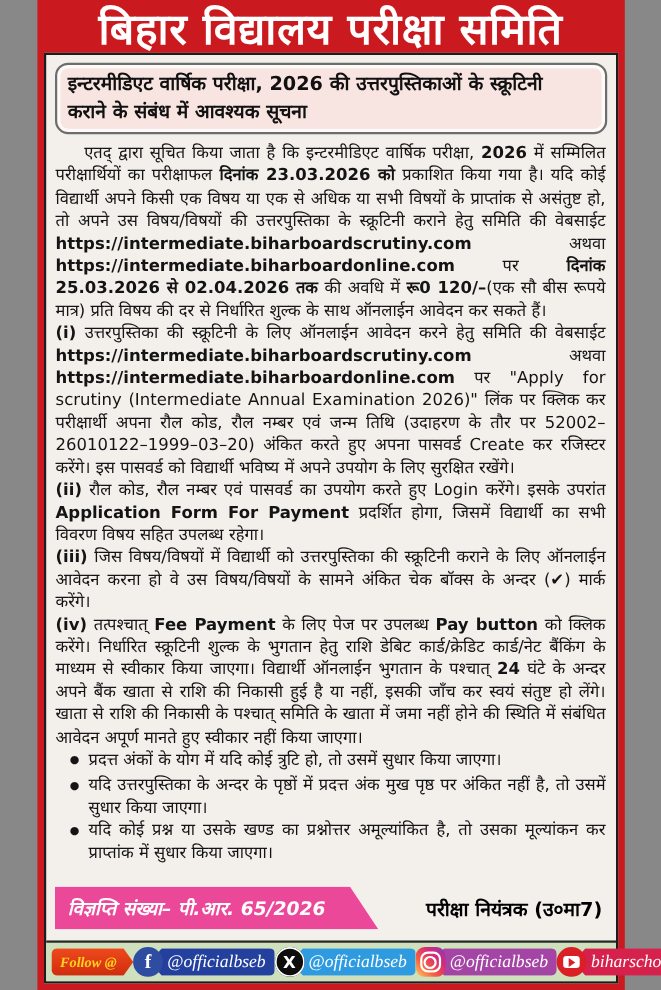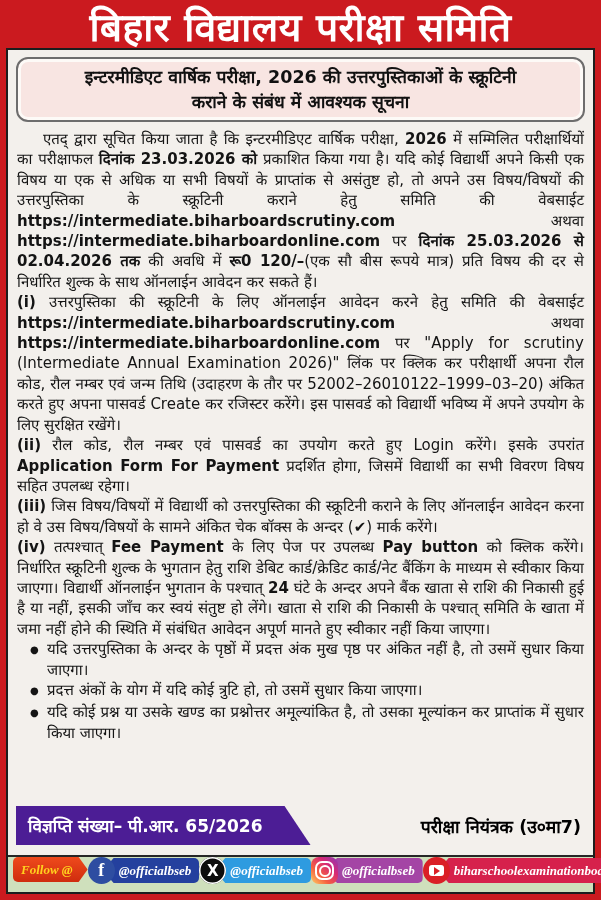--- a/index.html
+++ b/index.html
@@ -1,71 +1,72 @@
 <!DOCTYPE html>
 <html><head>
 <meta charset="utf-8">
 <style>
   html,body{margin:0;padding:0;background:#888;}
   .page{
-    width:601px;height:900px;box-sizing:border-box;margin:0 auto;
+    width:534px;height:900px;box-sizing:border-box;margin:0 auto;
     background:#cb1a1f;padding:6px;
     display:flex;flex-direction:column;
     font-family:"DejaVu Sans","Liberation Sans",sans-serif;
   }
   .masthead{flex:0 0 42px;display:flex;align-items:center;justify-content:center;}
   .masthead-title{
     color:#ffffff;font-size:39px;font-weight:800;line-height:1;
     letter-spacing:.5px;white-space:nowrap;
   }
   .inner{
     flex:1;background:#f3f0ec;border:2px solid #1d1d1d;
     display:flex;flex-direction:column;min-height:0;box-sizing:border-box;
   }
   .subtitle-box{
     margin:7px 8px 3px;background:#f8e5e2;
     border:2px solid #6d6d6d;border-radius:12px;
     box-shadow:inset 0 0 0 3px #fdfaf7;
-    padding:6px 10px;text-align:center;
+    padding:6px 10px;text-align:left;
     font-weight:bold;font-size:17.5px;line-height:1.4;color:#111;
   }
   .body-text{
     flex:1;min-height:0;overflow:hidden;
     padding:4px 9px 0 9px;
     font-size:15px;line-height:20.4px;text-align:justify;color:#141414;
   }
   .para{margin:0;}
   .para.indent{text-indent:26px;}
   .para b{font-weight:bold;}
   .u{text-decoration:underline;}
   .bullet-row{display:flex;margin:0;}
   .bullet-glyph{flex:0 0 30px;padding-left:13px;box-sizing:border-box;}
   .bullet-glyph::before{content:"●";font-size:10px;position:relative;top:-1px;}
   .bullet-text{flex:1;text-align:justify;}
   .banner-row{
     display:flex;justify-content:space-between;align-items:center;
     padding:0 12px 0 8px;margin:6px 0 10px;
   }
   .notice-banner{
-    background:#4c1d95;color:#fff;font-weight:bold;font-size:17px;
+    background:#ec4899;color:#fff;font-weight:bold;font-size:17px;
     padding:8px 48px 8px 12px;white-space:nowrap;
     clip-path:polygon(0 0,calc(100% - 26px) 0,100% 100%,0 100%);
+    font-style:italic;
   }
   .controller{font-weight:bold;font-size:17.5px;color:#000;white-space:nowrap;}
   .social-bar{
     flex:0 0 37px;background:#cfe0bc;border-top:2px solid #262626;
-    display:flex;align-items:flex-start;justify-content:space-between;
+    display:flex;align-items:center;justify-content:space-between;
     padding:0 5px;box-sizing:border-box;
   }
   .sgroup{display:flex;align-items:center;}
   .sbadge{
     display:flex;align-items:center;height:25px;
     padding:0 8px 0 16px;margin-left:-12px;
     color:#fff;font-family:"Liberation Serif","DejaVu Serif",serif;
-    font-style:italic;font-weight:bold;font-size:13px;white-space:nowrap;
+    font-style:italic;font-weight:normal;font-size:16px;white-space:nowrap;
     clip-path:polygon(11px 0,100% 0,100% 100%,11px 100%,0 50%);
     border-radius:0 5px 5px 0;
   }
   .follow-badge{
     display:flex;align-items:center;height:25px;margin:0;
     padding:0 15px 0 8px;
     background:linear-gradient(180deg,#ef4a1c,#cf2c0e);
     color:#ffd21e;font-family:"Liberation Serif","DejaVu Serif",serif;
     font-style:italic;font-weight:bold;font-size:13px;white-space:nowrap;
     clip-path:polygon(0 0,calc(100% - 9px) 0,100% 50%,calc(100% - 9px) 100%,0 100%);
@@ -107,25 +108,25 @@
 
     <div class="body-text">
       <p class="para indent"><span>एतद् द्वारा सूचित किया जाता है कि इन्टरमीडिएट वार्षिक परीक्षा, </span><b>2026</b><span> में सम्मिलित परीक्षार्थियों का परीक्षाफल </span><b>दिनांक 23.03.2026 को</b><span> प्रकाशित किया गया है। यदि कोई विद्यार्थी अपने किसी एक विषय या एक से अधिक या सभी विषयों के प्राप्तांक से असंतुष्ट हो, तो अपने उस विषय/विषयों की उत्तरपुस्तिका के स्क्रूटिनी कराने हेतु समिति की वेबसाईट </span><b>https://intermediate.biharboardscrutiny.com</b><span> अथवा </span><b>https://intermediate.biharboardonline.com</b><span> पर </span><b>दिनांक 25.03.2026 से 02.04.2026 तक</b><span> की अवधि में </span><b>रू0 120/–</b><span>(एक सौ बीस रूपये मात्र) प्रति विषय की दर से निर्धारित शुल्क के साथ ऑनलाईन आवेदन कर सकते हैं।</span></p>
       <p class="para"><b>(i)</b><span>  उत्तरपुस्तिका की स्क्रूटिनी के लिए ऑनलाईन आवेदन करने हेतु समिति की वेबसाईट </span><b>https://intermediate.biharboardscrutiny.com</b><span> अथवा </span><b>https://intermediate.biharboardonline.com</b><span> पर "Apply for scrutiny (Intermediate Annual Examination 2026)" लिंक पर क्लिक कर परीक्षार्थी अपना रौल कोड, रौल नम्बर एवं जन्म तिथि (उदाहरण के तौर पर 52002–26010122–1999–03–20) अंकित करते हुए अपना पासवर्ड Create कर रजिस्टर करेंगे। इस पासवर्ड को विद्यार्थी भविष्य में अपने उपयोग के लिए सुरक्षित रखेंगे।</span></p>
       <p class="para"><b>(ii)</b><span>  रौल कोड, रौल नम्बर एवं पासवर्ड का उपयोग करते हुए Login करेंगे। इसके उपरांत </span><b>Application Form For Payment</b><span> प्रदर्शित होगा, जिसमें विद्यार्थी का सभी विवरण विषय सहित उपलब्ध रहेगा।</span></p>
       <p class="para"><b>(iii)</b><span>  जिस विषय/विषयों में विद्यार्थी को उत्तरपुस्तिका की स्क्रूटिनी कराने के लिए ऑनलाईन आवेदन करना हो वे उस विषय/विषयों के सामने अंकित चेक बॉक्स के अन्दर (</span><b>✔</b><span>) मार्क करेंगे।</span></p>
       <p class="para"><b>(iv)</b><span>  तत्पश्चात् </span><b>Fee Payment</b><span> के लिए पेज पर उपलब्ध </span><b>Pay button</b><span> को क्लिक करेंगे। निर्धारित स्क्रूटिनी शुल्क के भुगतान हेतु राशि डेबिट कार्ड/क्रेडिट कार्ड/नेट बैंकिंग के माध्यम से स्वीकार किया जाएगा। विद्यार्थी ऑनलाईन भुगतान के पश्चात् </span><b>24</b><span> घंटे के अन्दर अपने बैंक खाता से राशि की निकासी हुई है या नहीं, इसकी जाँच कर स्वयं संतुष्ट हो लेंगे। खाता से राशि की निकासी के पश्चात् समिति के खाता में जमा नहीं होने की स्थिति में संबंधित आवेदन अपूर्ण मानते हुए स्वीकार नहीं किया जाएगा।</span></p>
 
       <div class="bullet-row">
         <span class="bullet-glyph"></span>
-        <span class="bullet-text">यदि उत्तरपुस्तिका के अन्दर के पृष्ठों में प्रदत्त अंक मुख पृष्ठ पर अंकित नहीं है, तो उसमें सुधार किया जाएगा।</span>
+        <span class="bullet-text">प्रदत्त अंकों के योग में यदि कोई त्रुटि हो, तो उसमें सुधार किया जाएगा।</span>
       </div>
       <div class="bullet-row">
         <span class="bullet-glyph"></span>
-        <span class="bullet-text">प्रदत्त अंकों के योग में यदि कोई त्रुटि हो, तो उसमें सुधार किया जाएगा।</span>
+        <span class="bullet-text">यदि उत्तरपुस्तिका के अन्दर के पृष्ठों में प्रदत्त अंक मुख पृष्ठ पर अंकित नहीं है, तो उसमें सुधार किया जाएगा।</span>
       </div>
       <div class="bullet-row">
         <span class="bullet-glyph"></span>
         <span class="bullet-text">यदि कोई प्रश्न या उसके खण्ड का प्रश्नोत्तर अमूल्यांकित है, तो उसका मूल्यांकन कर प्राप्तांक में सुधार किया जाएगा।</span>
       </div>
 
     </div>
 
     <div class="banner-row">
       <div class="notice-banner">विज्ञप्ति संख्या– पी.आर. 65/2026</div>

